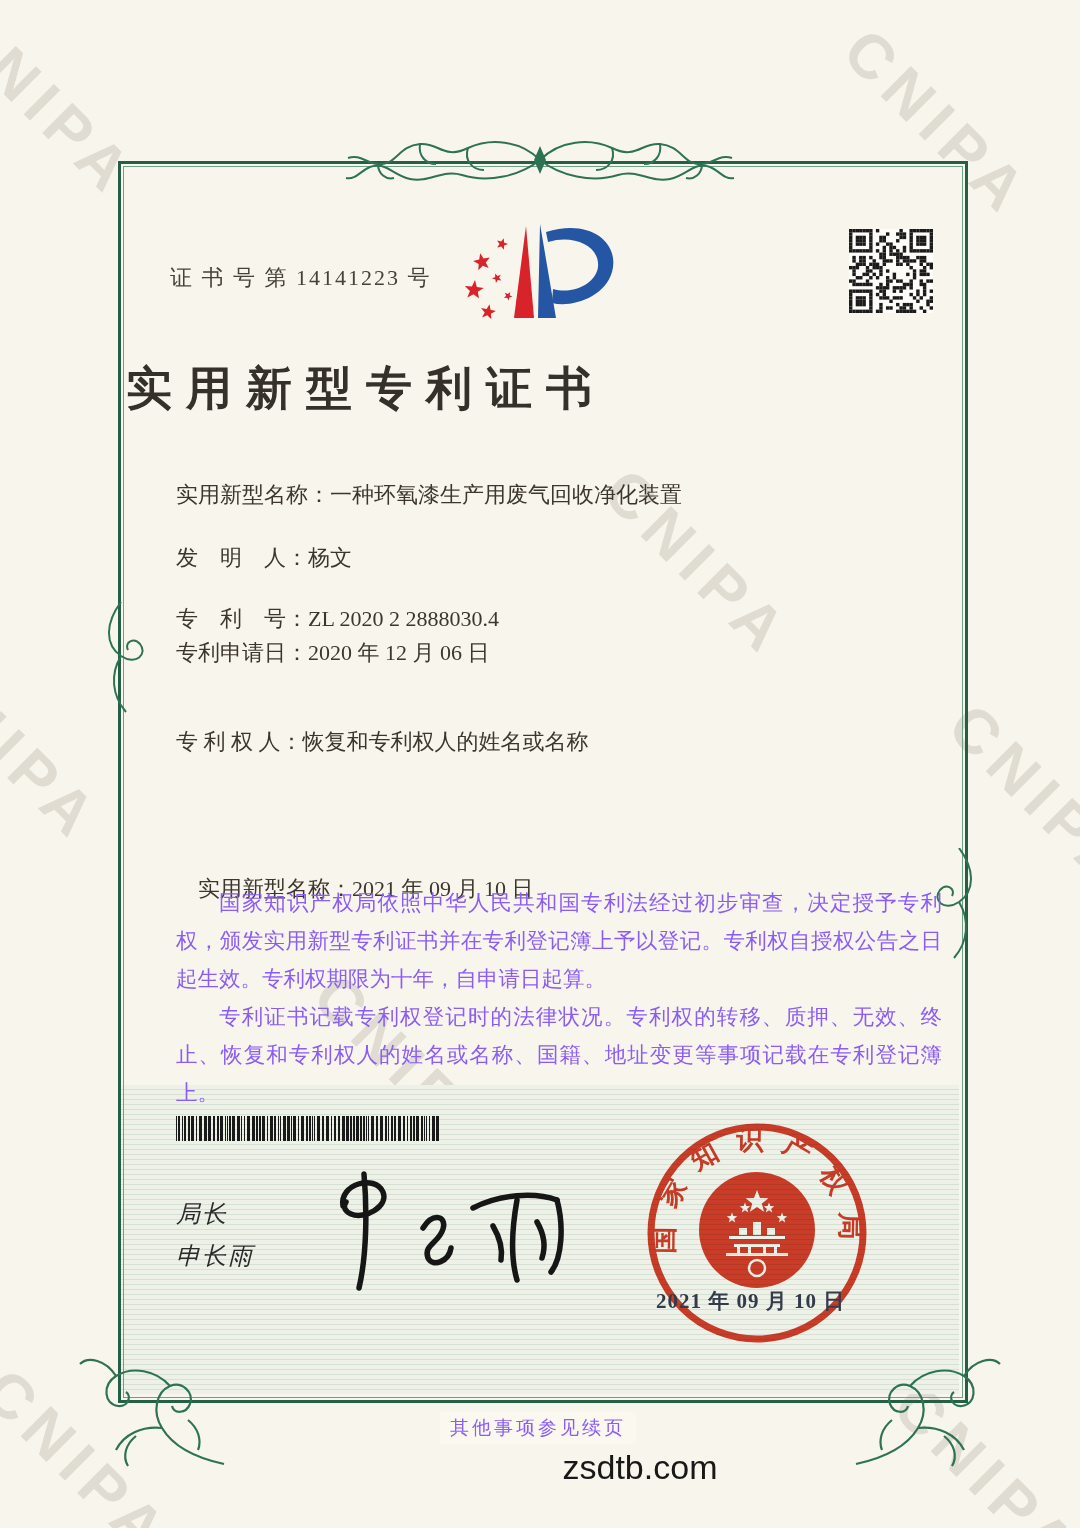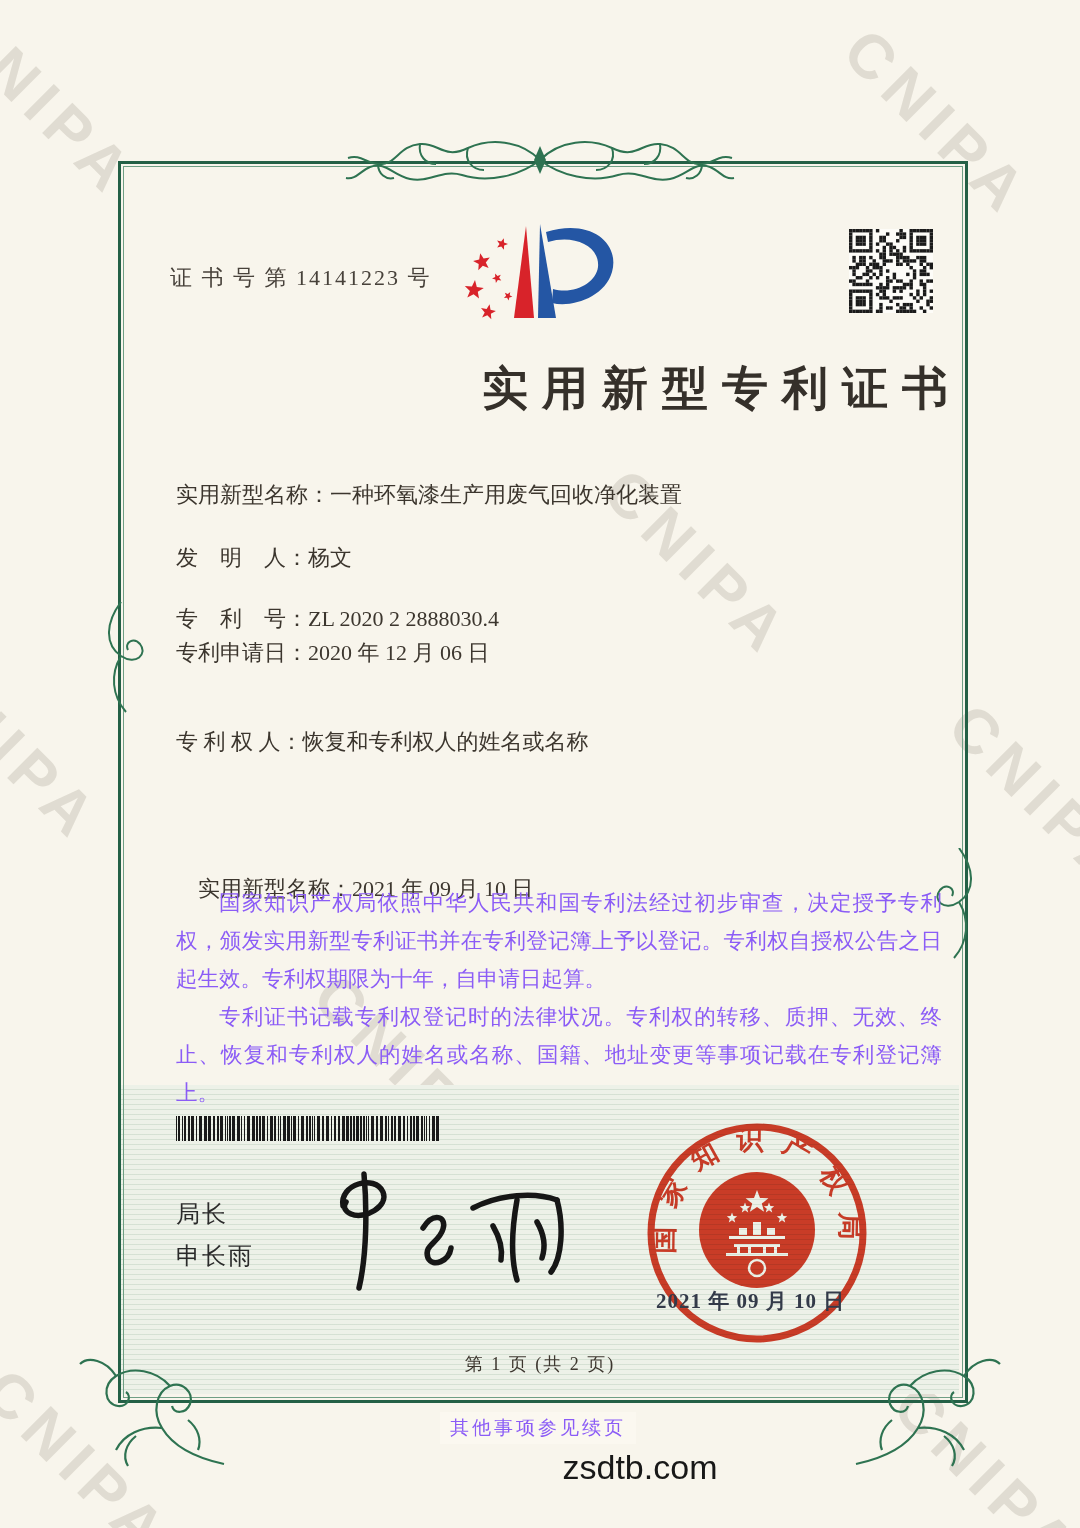--- a/index.html
+++ b/index.html
@@ -23,31 +23,31 @@
   .orn-le{left:86px;top:602px;width:70px;height:112px;}
   .orn-re{left:924px;top:848px;width:70px;height:112px;transform:scaleX(-1);}
   
   .band{position:absolute;left:121px;top:1085px;width:838px;height:309px;z-index:1;
         background-color:#edf1e8;
         background-image:repeating-linear-gradient(180deg, rgba(255,255,255,0) 0 4px, rgba(120,160,130,0.20) 4px 5px);}
   
   .certno{position:absolute;left:170px;top:222px;font-size:22px;letter-spacing:2px;color:#47413a;z-index:2;white-space:pre;margin-top:41px;}
   .logo{position:absolute;left:452px;top:216px;width:178px;height:120px;z-index:2;}
   .qr{position:absolute;left:849px;top:229px;width:84px;height:84px;z-index:2;}
-  .title{position:absolute;left:118px;top:358px;width:844px;text-align:right;font-size:46px;
-         font-weight:700;letter-spacing:14px;color:#35302a;z-index:2;white-space:nowrap;}
+  .title{position:absolute;left:118px;top:358px;width:844px;text-align:left;font-size:46px;
+         font-weight:700;letter-spacing:14px;color:#35302a;z-index:2;white-space:nowrap;padding-left:8px;}
   .row{position:absolute;left:176px;font-size:22px;z-index:2;white-space:pre;color:#3c362e;}
   .r0{top:480px}.r1{top:543px}.r2{top:604px}.r3{top:638px}.r4{top:727px}.r5{top:788px}.r6{top:848px}
   .pair2{position:absolute;left:390px;top:0;white-space:pre;}
   .paras{position:absolute;left:176px;top:884px;width:766px;z-index:2;font-size:21.5px;
          line-height:38px;text-align:justify;color:#8b5cf6;}
   .paras p{margin:0;text-indent:2em;}
   .barcode{position:absolute;left:176px;top:1116px;width:266px;height:25px;z-index:2;}
   .director{position:absolute;left:176px;z-index:2;font-family:"Liberation Sans","DejaVu Sans",sans-serif;
-            font-size:24px;color:#2b2b2b;letter-spacing:2px;}
+            font-size:24px;color:#2b2b2b;letter-spacing:2px;font-style:italic;}
   .d1{top:1198px}.d2{top:1240px}
   .sig{position:absolute;left:295px;top:1166px;width:275px;height:128px;z-index:3;}
   .seal{position:absolute;left:642px;top:1118px;width:230px;height:230px;z-index:2;
         mix-blend-mode:multiply;opacity:.95;}
   .sealdate{position:absolute;left:656px;top:1287px;z-index:3;font-size:21px;font-weight:700;
             color:#333a49;letter-spacing:1px;white-space:pre;}
   .pageinfo{position:absolute;left:118px;top:1352px;width:844px;text-align:center;z-index:2;
             font-size:18px;color:#3c362e;letter-spacing:2px;white-space:pre;}
   .note{position:absolute;left:440px;top:1412px;z-index:2;font-size:19px;color:#8b5cf6;
         letter-spacing:3px;background:#fbf8f0;padding:3px 10px;white-space:nowrap;}
@@ -563,17 +563,16 @@
       <rect x="95" y="129" width="3" height="6"></rect>
       <rect x="106" y="129" width="3" height="6"></rect>
       <rect x="121" y="129" width="3" height="6"></rect>
       <rect x="132" y="129" width="3" height="6"></rect>
       <rect x="84" y="135" width="62" height="3"></rect>
     </g>
     <circle cx="115" cy="150" r="8" fill="none" stroke="#ffffff" stroke-width="2.5"></circle>
   </svg>
   <div class="sealdate">2021 年 09 月 10 日</div>
 
-  <div class="pageinfo">第 1 页 (共 2 页)</div>
   <div class="note">其他事项参见续页</div>
   <div class="site">zsdtb.com</div>
 
 </div>
 
 </body></html>

